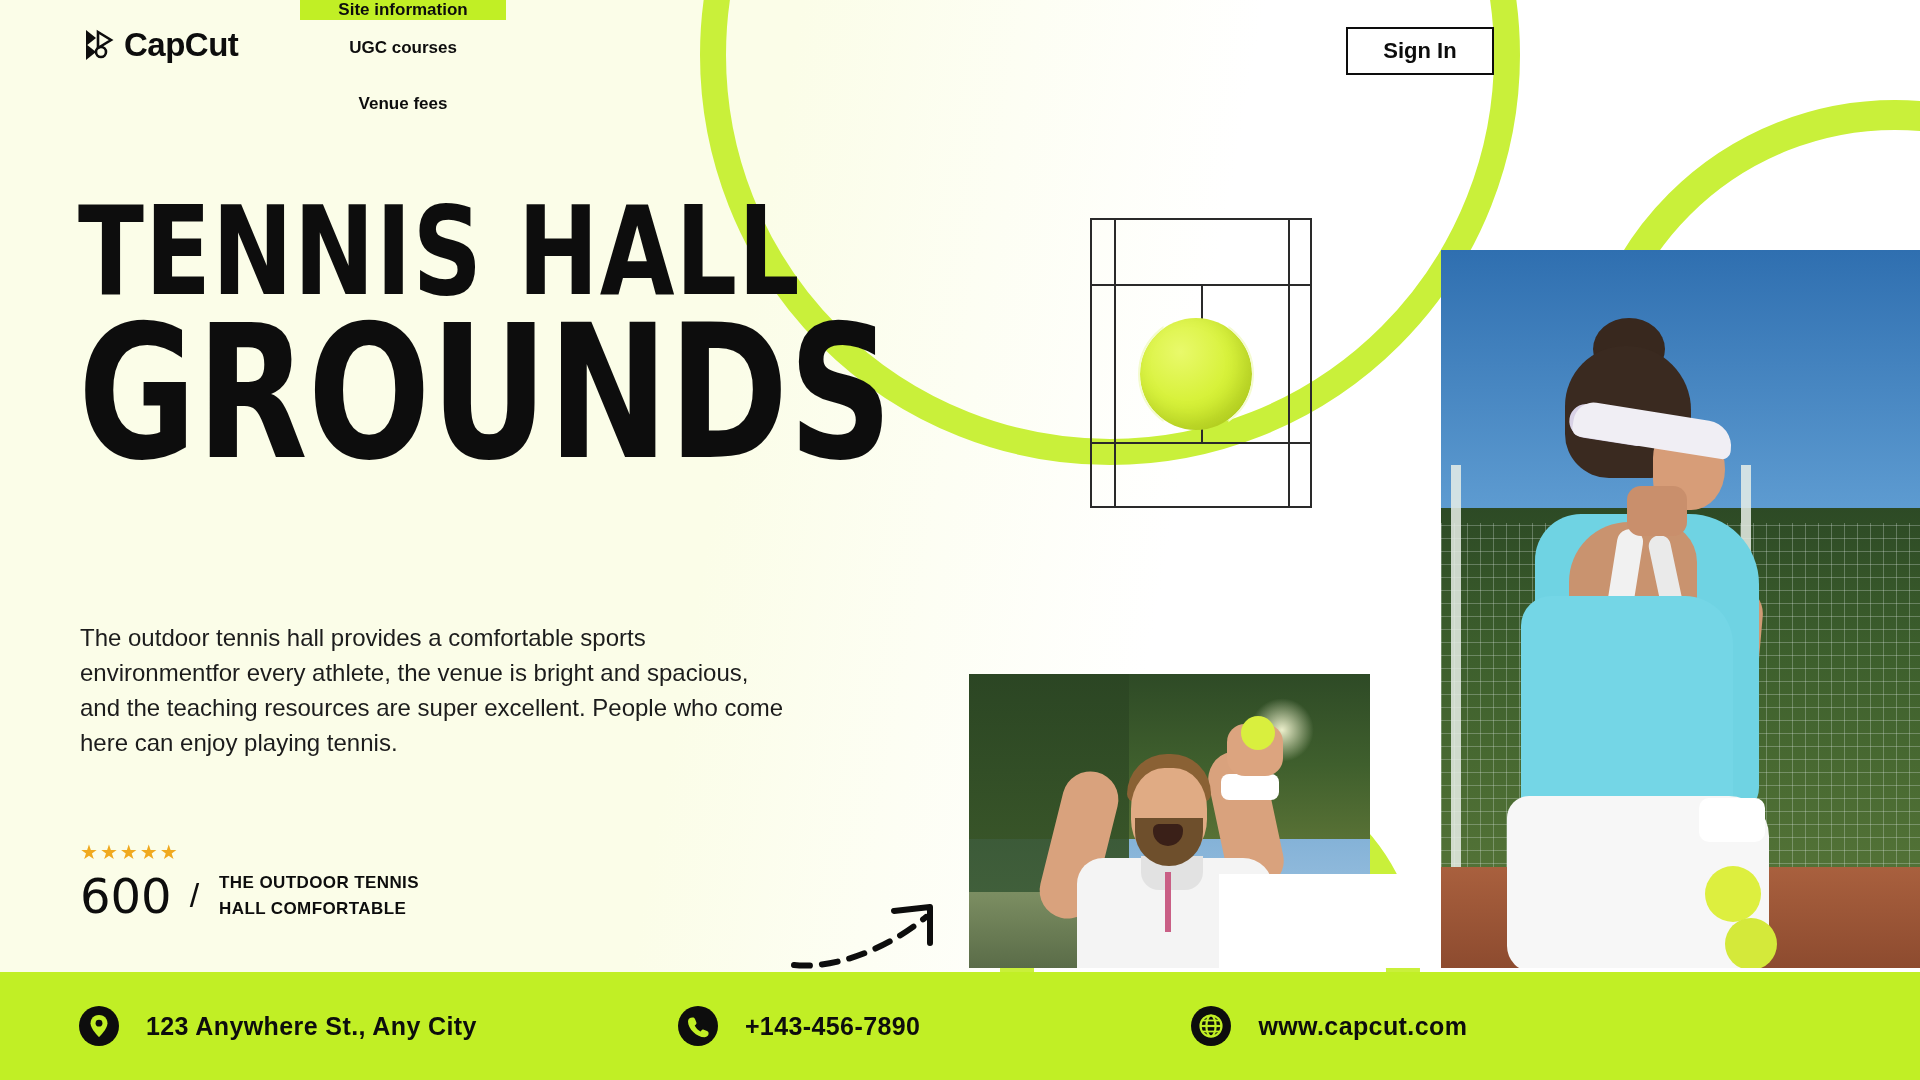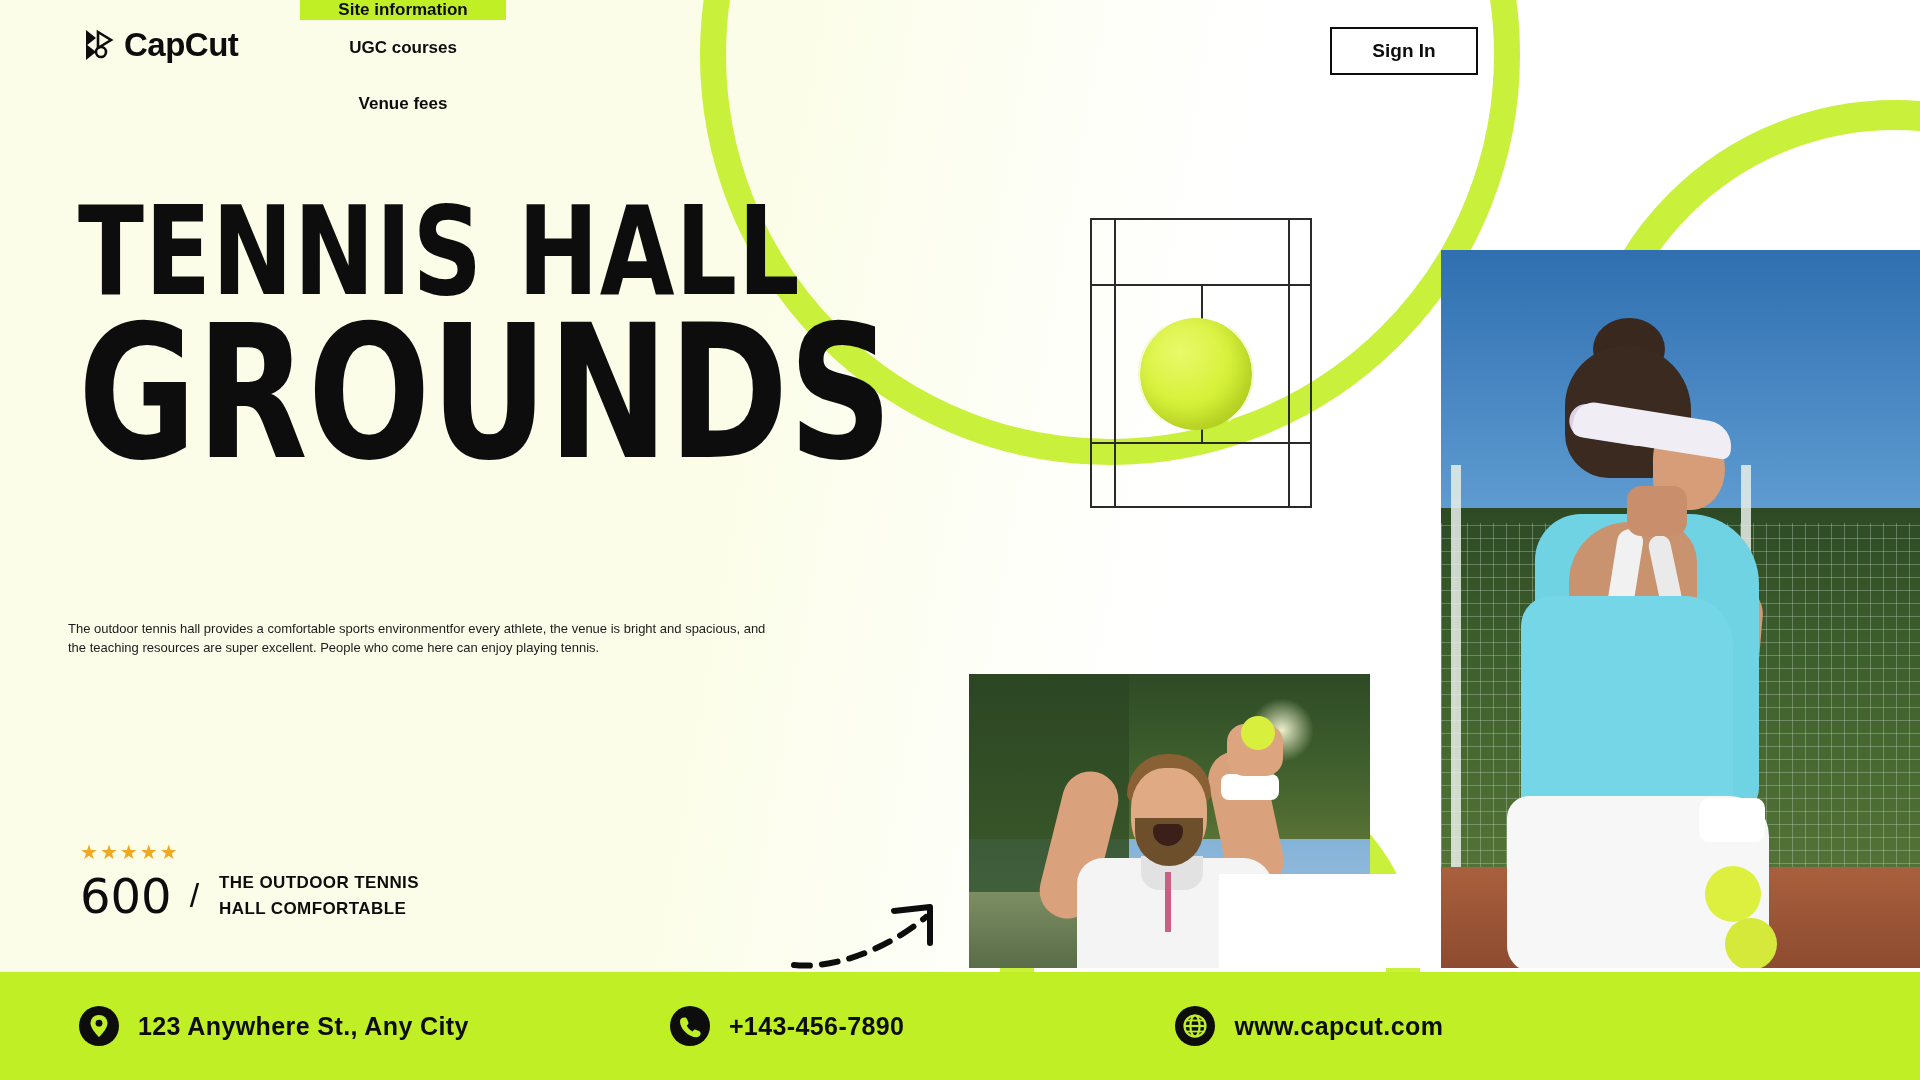--- a/index.html
+++ b/index.html
@@ -81,25 +81,25 @@
     cursor: pointer;
   }
   .nav-item.active {
     background: #c1ef25;
     height: 90px;
     padding: 0 38px;
   }
   .nav-gap-1 { width: 42px; }
   .nav-gap-2 { width: 50px; }
   .signin {
-    position: absolute; right: 94px; top: 27px;
+    position: absolute; right: 78px; top: 27px;
     width: 148px; height: 48px;
     border: 2px solid #0d0d0d;
     background: transparent;
-    font-size: 19px; font-weight: bold; color: #0d0d0d;
+    font-size: 22px; font-weight: bold; color: #0d0d0d;
     display: flex; align-items: center; justify-content: center;
     cursor: pointer;
     font-family: "Liberation Sans", sans-serif;
   }
 
   
   .headline {
     position: absolute; left: 78px; top: 198px;
     z-index: 30;
   }
@@ -118,23 +118,23 @@
     font-size: 152px;
     line-height: 0.88;
     font-weight: bold;
     letter-spacing: 0px;
     color: #0d0d0d;
     transform: scaleX(0.95) scaleY(1.22);
     transform-origin: left top;
     margin-top: 22px;
   }
   .body-copy {
-    position: absolute; left: 68px; top: 620px;
+    position: absolute; left: 80px; top: 620px;
     width: 710px;
-    font-size: 13px;
+    font-size: 24px;
     line-height: 1.46;
     color: #1c1c1c;
     z-index: 30;
   }
 
   
   .stats {
     position: absolute; left: 80px; top: 840px;
     z-index: 30;
   }
@@ -262,21 +262,21 @@
   .ph2-sun { position:absolute; left:70%; top:8%; width:64px; height:64px; background: radial-gradient(circle, rgba(255,255,220,0.9), rgba(255,255,200,0) 70%); }
 
   
   .footer {
     position: absolute; left: 0; bottom: 0;
     width: 1920px; height: 108px;
     background: #c1ef25;
     display: flex; align-items: center;
     z-index: 50;
   }
-  .f-item { display: flex; align-items: center; gap: 18px; }
+  .f-item { display: flex; align-items: center; gap: 26px; }
   .f-item-1 { margin-left: 78px; }
   .f-item-2 { margin-left: 200px; }
   .f-item-3 { margin-left: 270px; justify-content: flex-end; }
   .f-text {
     font-size: 25px; font-weight: bold; color: #0d0d0d;
     letter-spacing: 0.4px;
     white-space: nowrap;
   }
   .f-icon { width: 42px; height: 42px; display: block; }
 </style>

